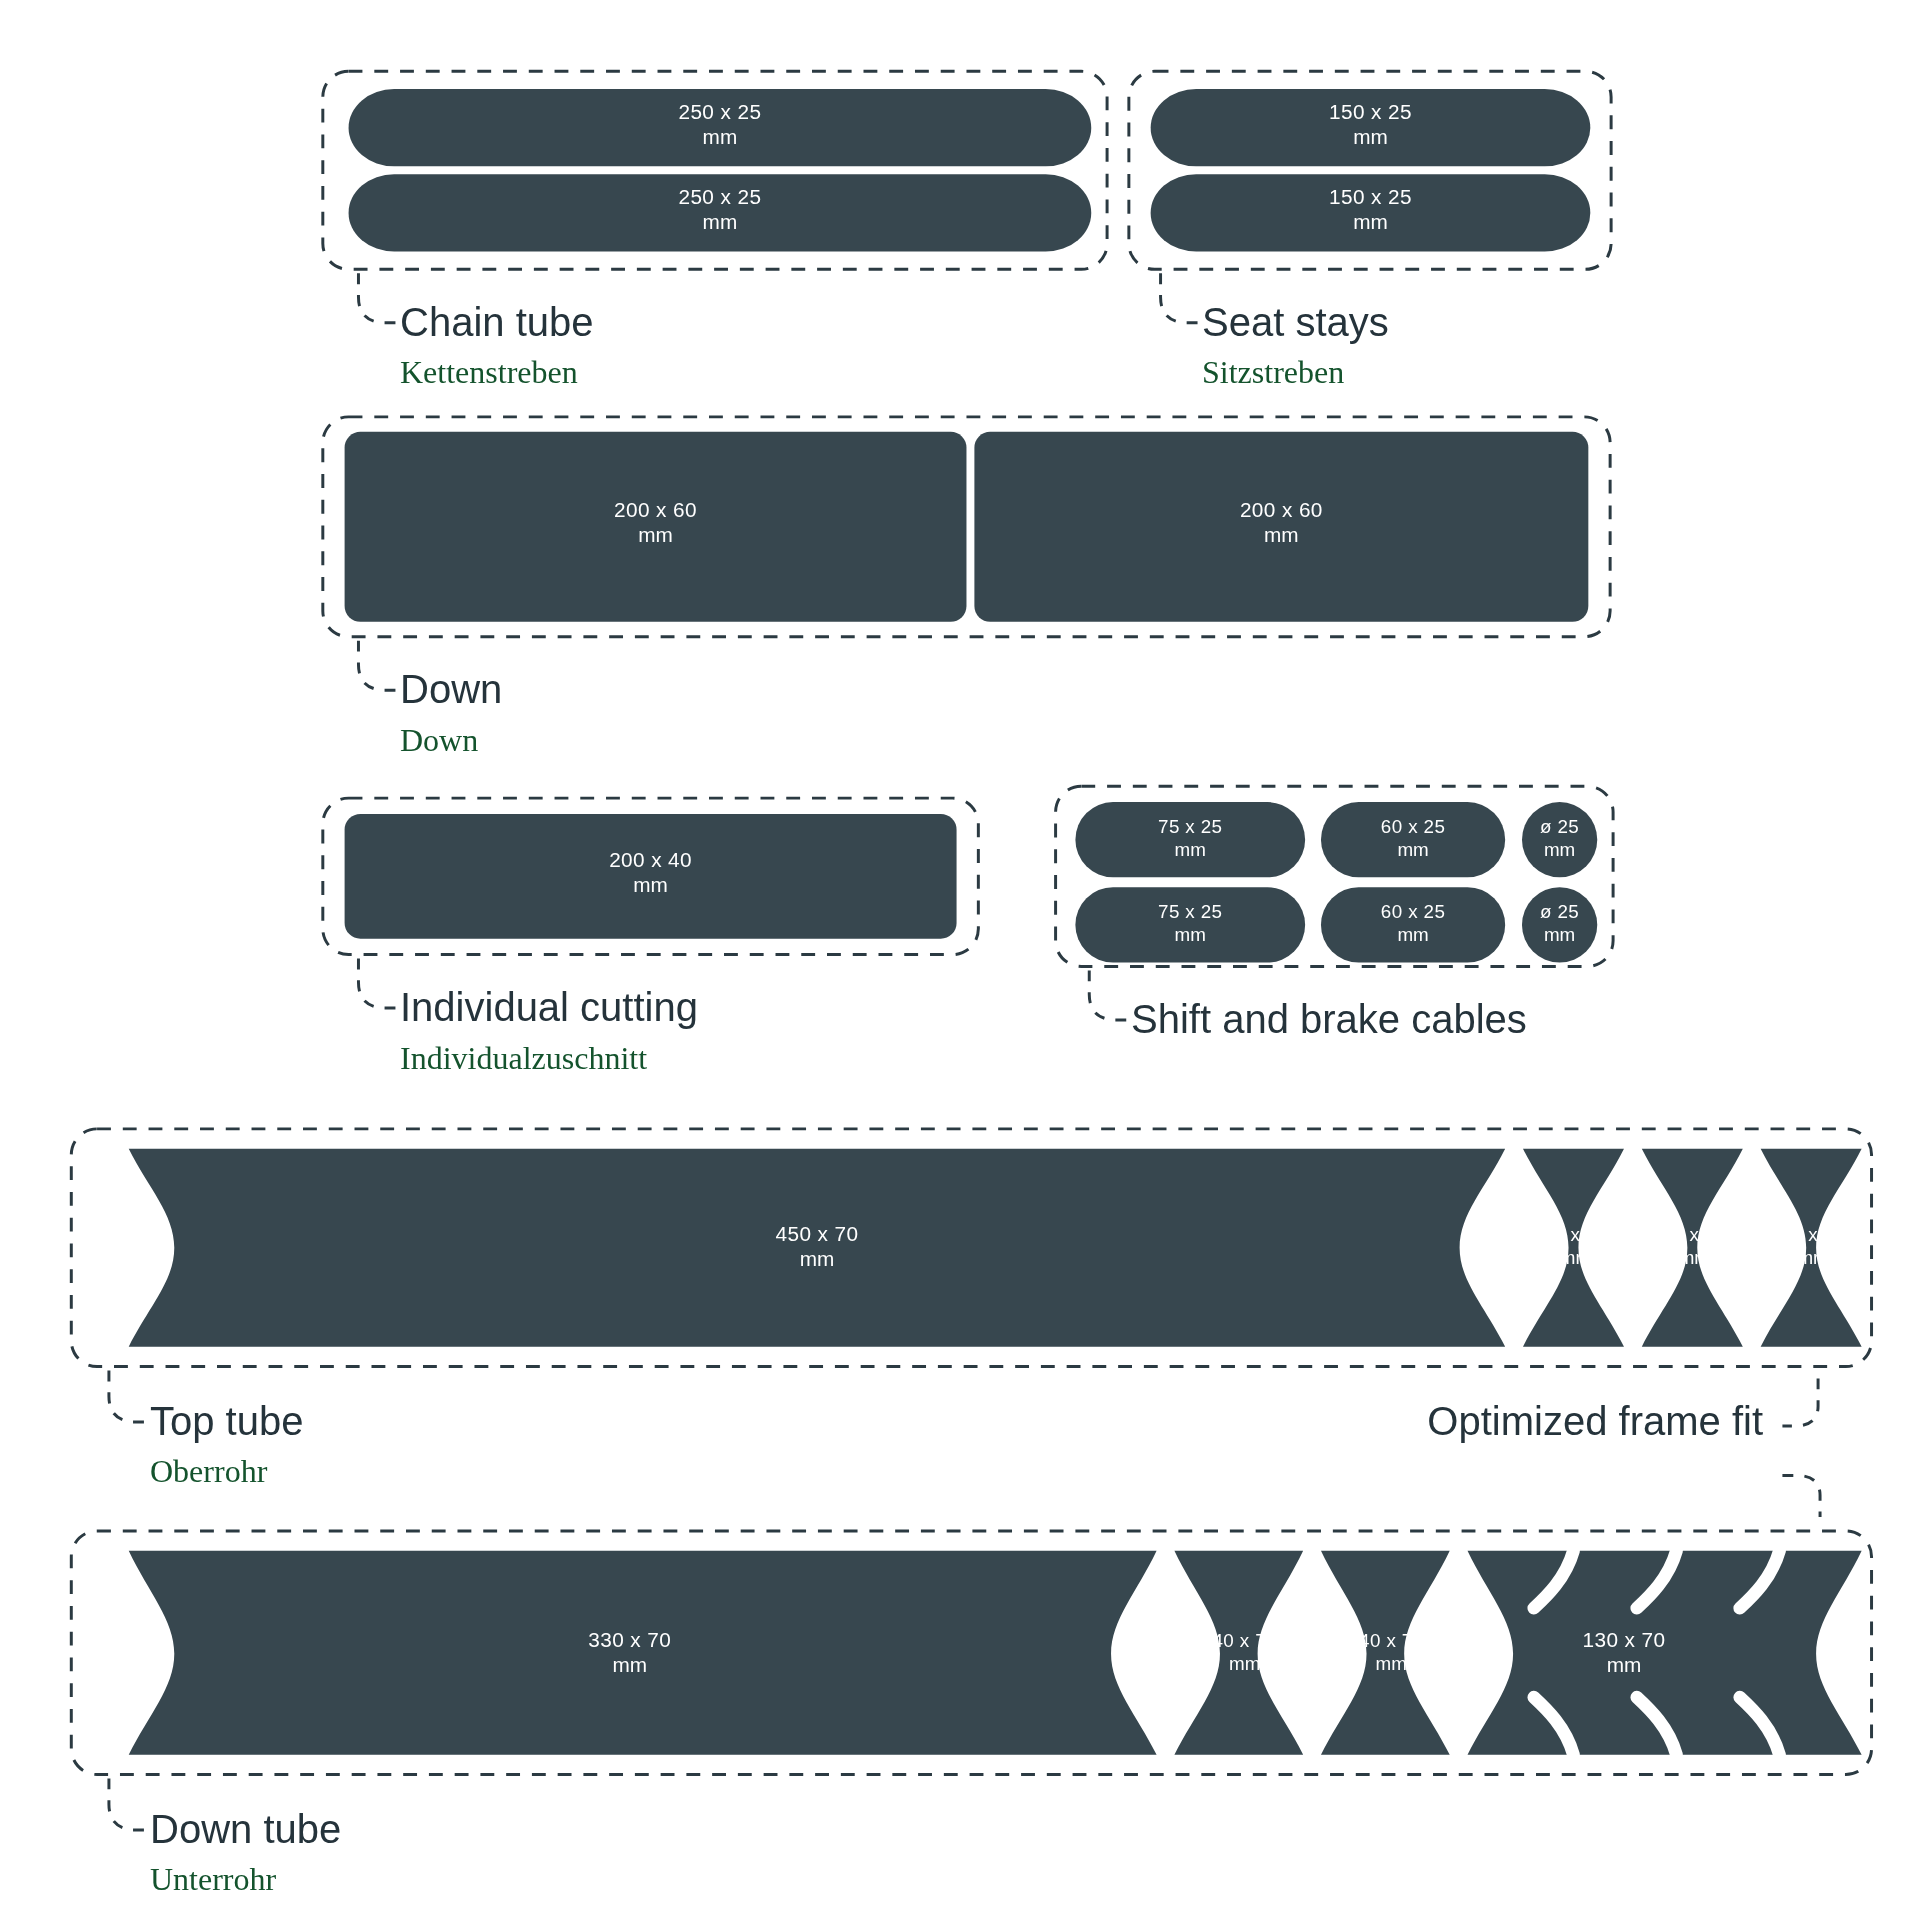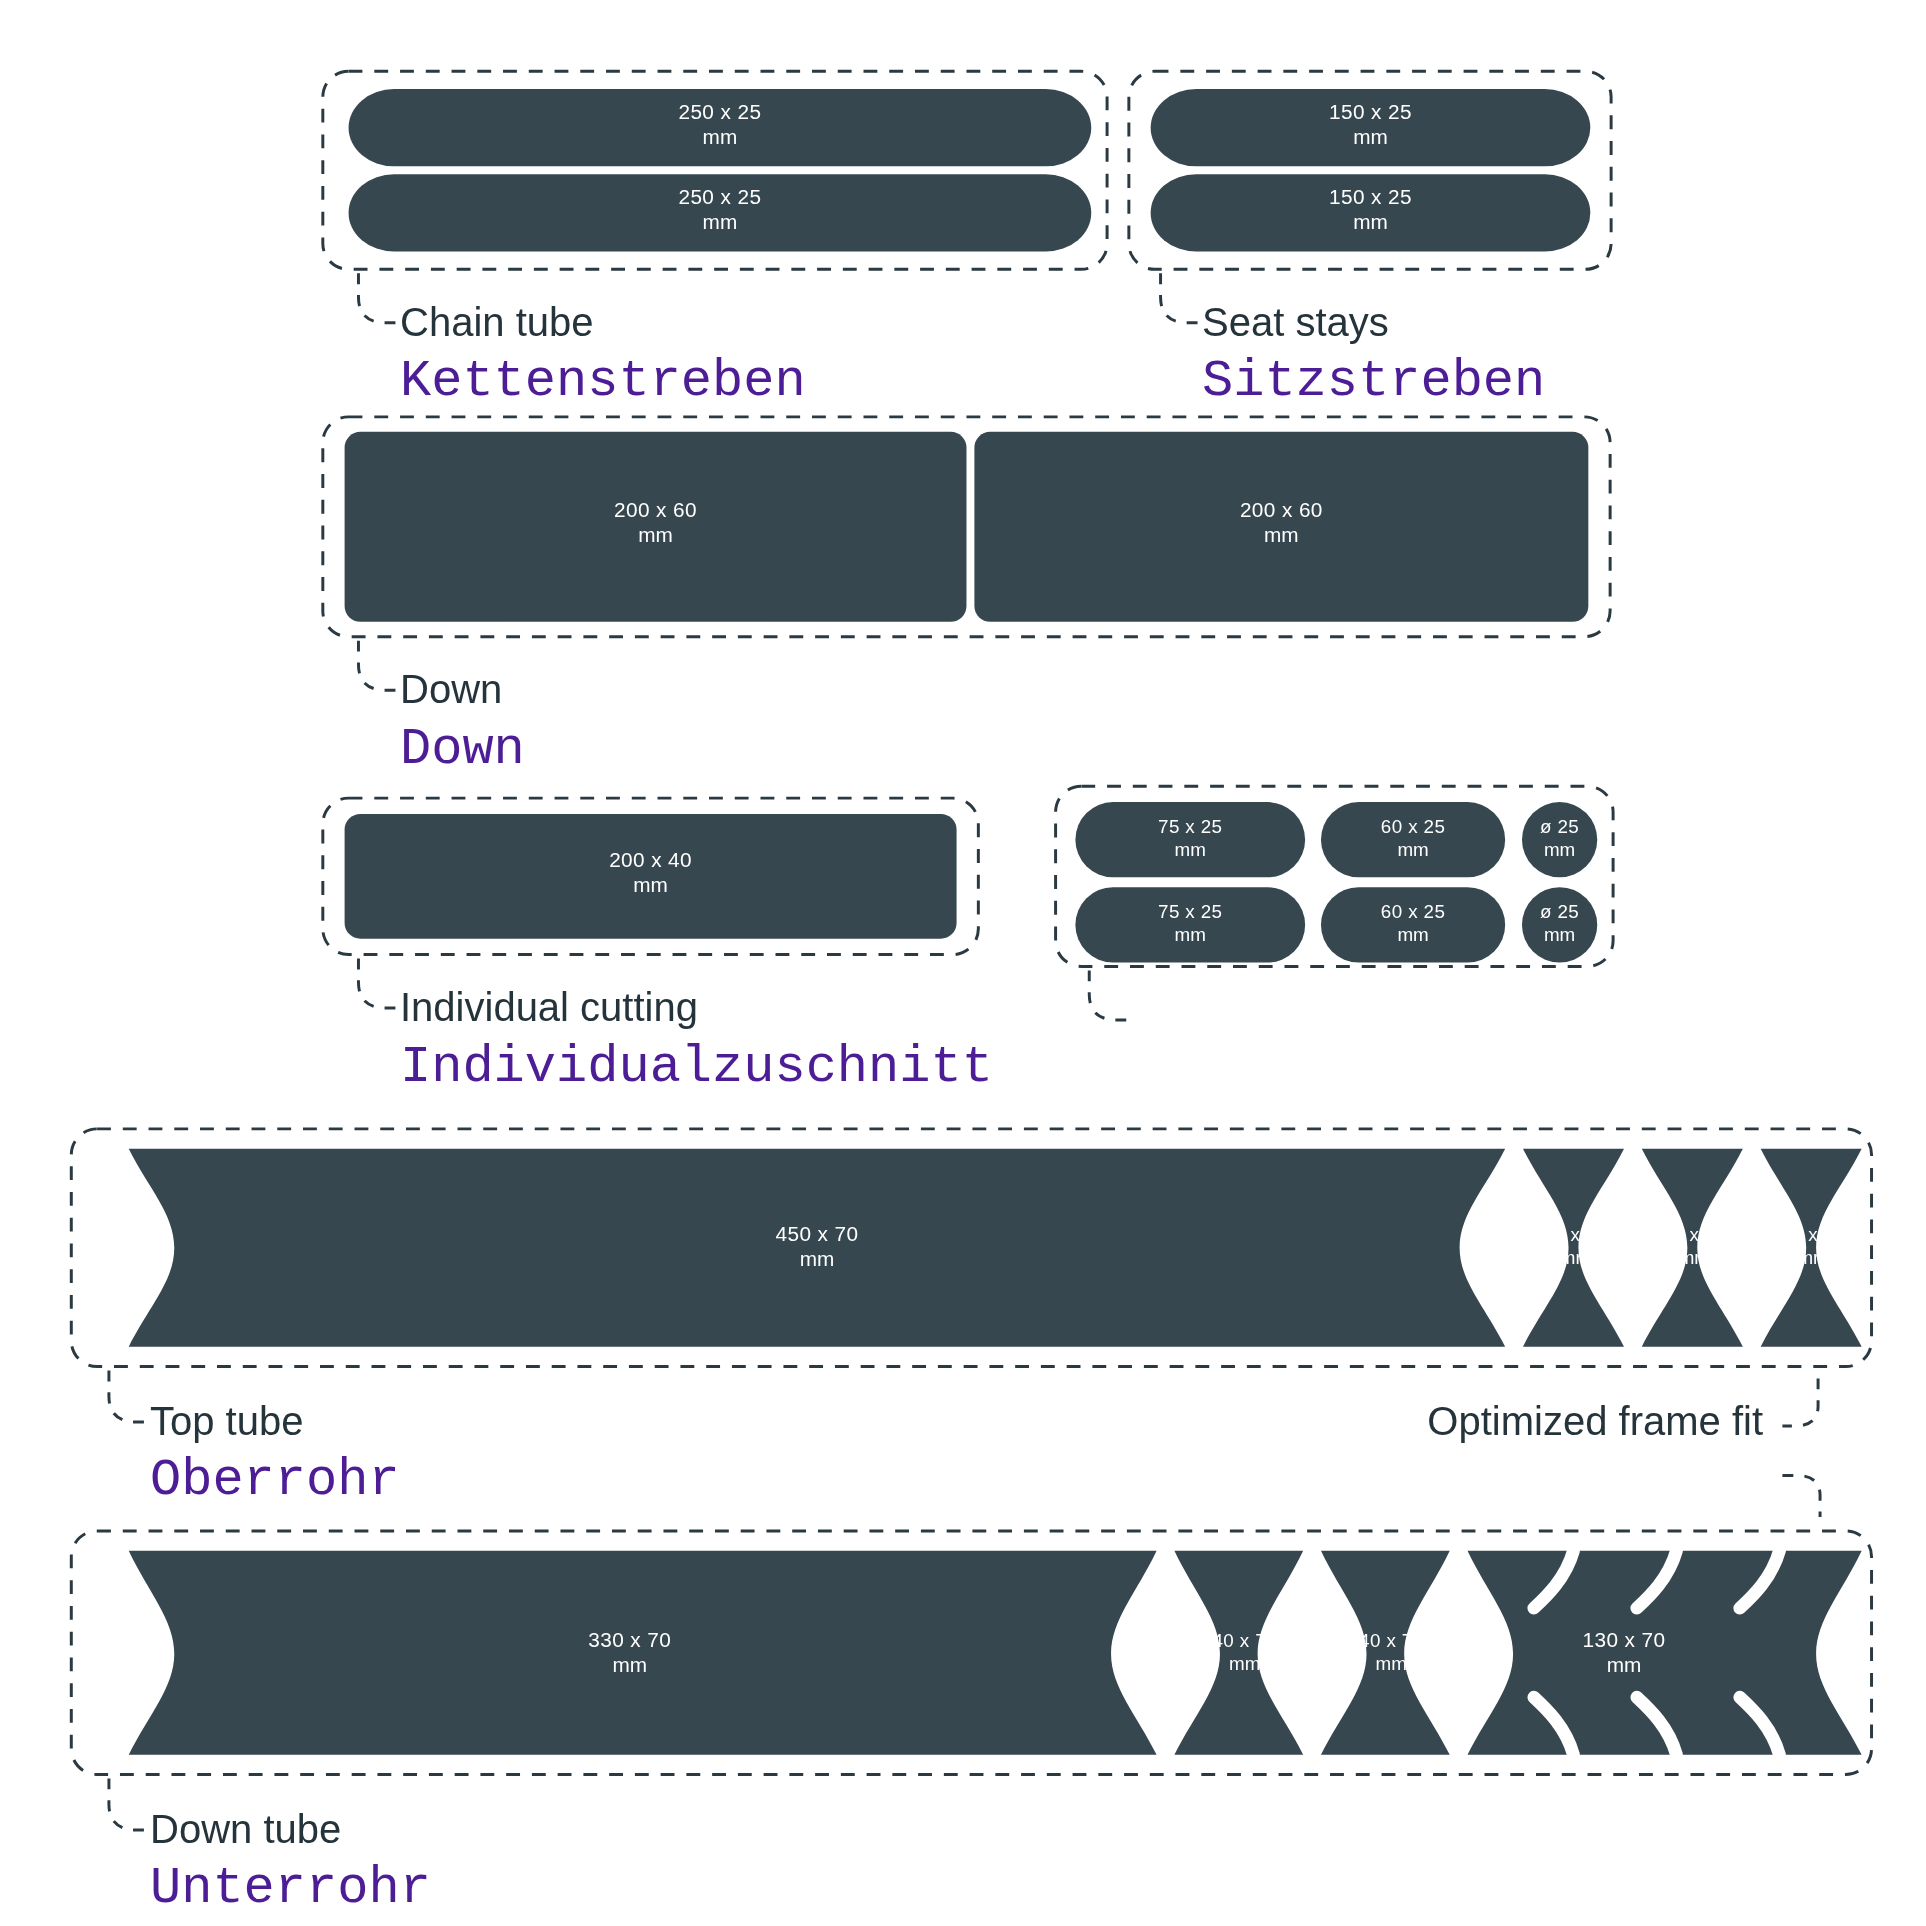--- a/index.html
+++ b/index.html
@@ -47,23 +47,23 @@
   .label-en{
     position:absolute;
     font-family:"Liberation Sans", sans-serif;
     font-size:40px;
     color:#25333b;
     white-space:nowrap;
     line-height:1;
   }
   .label-de{
     position:absolute;
-    font-family:Liberation Mono, monospace;
-    font-size:52px;
-    color:#4c1d95;
+    font-family:Liberation Serif, serif;
+    font-size:32px;
+    color:#14532d;
     white-space:nowrap;
     line-height:1;
   }
   .label-en.right,.label-de.right{text-align:right;}
 </style>
 </head>
 <body>
 
 <div id="stage">
 
@@ -260,20 +260,21 @@
 
   <div class="label-en" style="left:1202px;top:302px;">Seat stays</div>
   <div class="label-de" style="left:1202px;top:356px;">Sitzstreben</div>
 
   <div class="label-en" style="left:400px;top:669px;">Down</div>
   <div class="label-de" style="left:400px;top:724px;">Down</div>
 
   <div class="label-en" style="left:400px;top:987px;">Individual cutting</div>
   <div class="label-de" style="left:400px;top:1042px;">Individualzuschnitt</div>
 
+  <div class="label-en" style="left:1131px;top:999px;">Shift and brake cables</div>
 
   <div class="label-en" style="left:150px;top:1401px;">Top tube</div>
   <div class="label-de" style="left:150px;top:1455px;">Oberrohr</div>
 
   <div class="label-en right" style="right:164px;top:1401px;">Optimized frame fit</div>
 
   <div class="label-en" style="left:150px;top:1809px;">Down tube</div>
   <div class="label-de" style="left:150px;top:1863px;">Unterrohr</div>
 
 </div>

